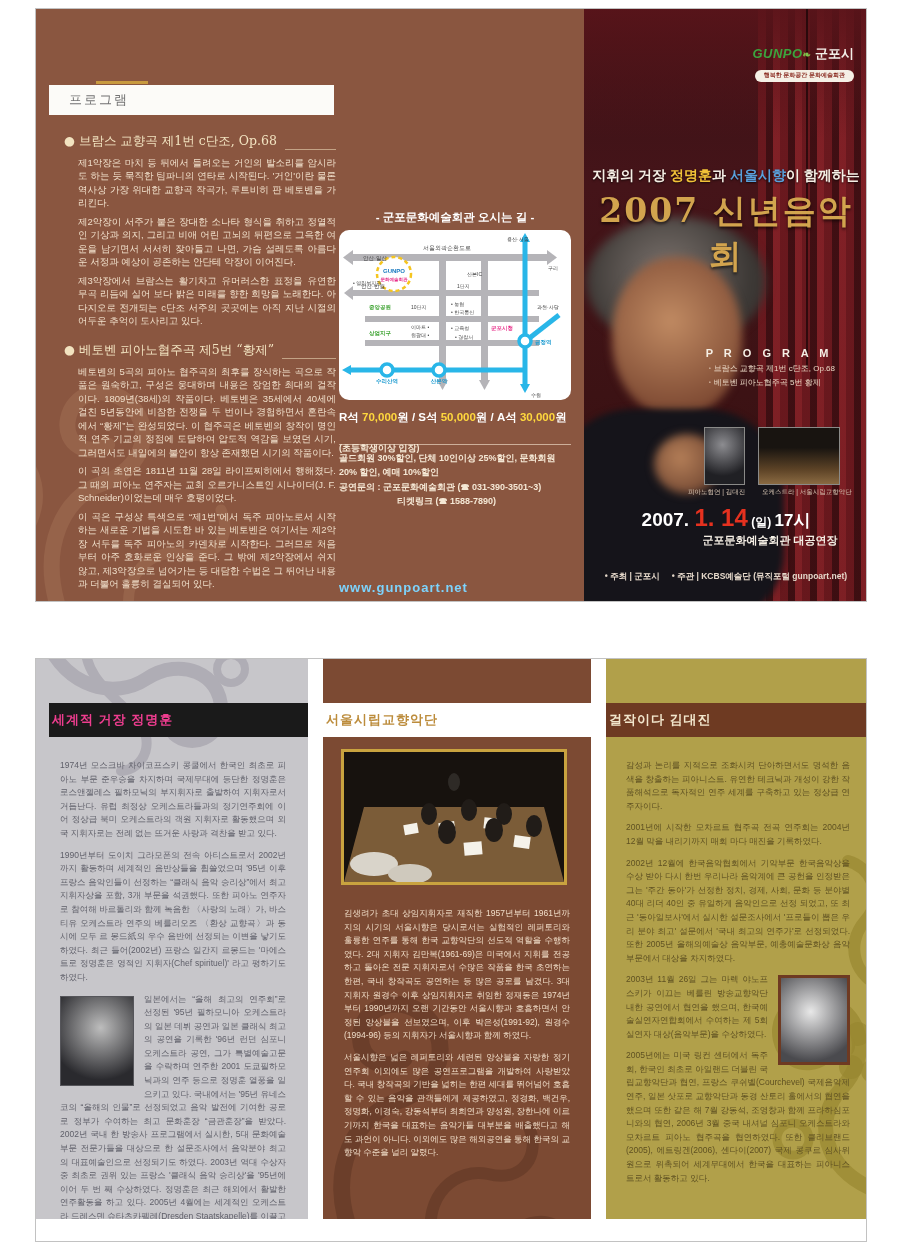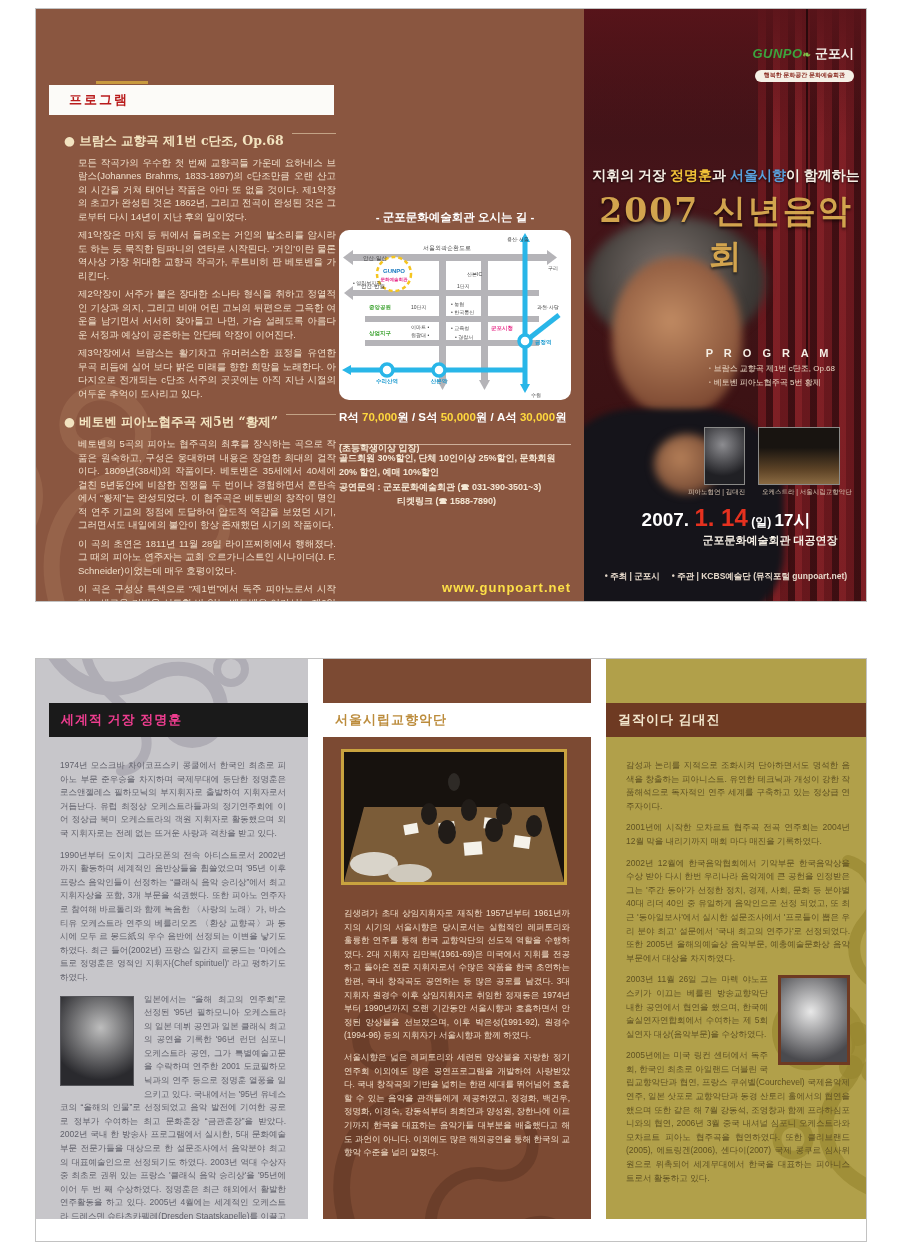--- a/index.html
+++ b/index.html
@@ -6,39 +6,39 @@
   body{width:900px;height:1251px;position:relative;font-family:"Liberation Sans",sans-serif;}
   .panel{position:absolute;left:35px;width:832px;border:1px solid #c2c2c2;box-sizing:border-box;overflow:hidden;background:#fff;}
   #panel-front{top:8px;height:594px;}
   #panel-inside{top:658px;height:584px;}
 
   
   .front-brown{position:absolute;left:0;top:0;width:548px;height:100%;background:#8a5640;overflow:hidden;}
   .floral{position:absolute;pointer-events:none;}
   .program-accent{position:absolute;left:60px;top:72px;width:52px;height:3px;background:#c89a3f;}
   .program-bar{position:absolute;left:13px;top:76px;width:285px;height:30px;background:#fcfbf8;}
-  .program-bar span{display:block;line-height:30px;padding-left:20px;color:#b91c1c;font-weight:bold;font-size:13px;letter-spacing:2px;}
+  .program-bar span{display:block;line-height:30px;padding-left:20px;color:#737373;font-weight:normal;font-size:13px;letter-spacing:2px;}
   .program-body{position:absolute;left:28px;top:118px;width:272px;}
-  .prog-heading{display:flex;align-items:flex-start;color:#f2e3c0;font-family:"DejaVu Serif",serif;font-size:12.5px;font-weight:bold;margin:6px 0 6px 0;}
+  .prog-heading{display:flex;align-items:flex-end;color:#f2e3c0;font-family:"DejaVu Serif",serif;font-size:12.5px;font-weight:normal;margin:6px 0 6px 0;}
   .prog-heading .rule{flex:1;border-top:1px solid rgba(242,227,192,.55);margin-left:8px;height:0;}
   .prog-p{font-size:9.5px;line-height:1.42;color:#f0dfca;margin:0 0 5px 14px;text-align:justify;}
   .sect2{margin-top:14px;}
 
   
   .front-mid{position:absolute;left:303px;top:0;width:232px;height:100%;margin-top:23px;}
   .map-title{position:absolute;top:178px;width:100%;text-align:center;color:#ffffff;font-size:11.5px;font-weight:bold;}
   .map-box{position:absolute;top:198px;left:0;width:232px;height:170px;background:#ffffff;border-radius:10px;overflow:hidden;}
   .prices-line{position:absolute;top:378px;left:0;width:232px;color:#ffffff;font-size:11.5px;font-weight:bold;white-space:nowrap;}
   .prices-line .yellow{color:#ffd83d;}
   .price-note{position:absolute;top:410px;left:0;color:#f5e8d5;font-size:9px;font-weight:bold;}
   .mid-divider{position:absolute;top:412px;left:0;width:232px;border-top:1px solid rgba(250,235,215,.6);}
   .discount{position:absolute;top:420px;left:0;width:232px;color:#f5e8d5;font-size:9px;line-height:1.5;font-weight:bold;}
   .inquiry{position:absolute;top:449px;left:0;width:232px;color:#f5e8d5;font-size:9px;line-height:1.5;font-weight:bold;}
   .inquiry .indent{padding-left:58px;}
-  .website{position:absolute;top:548px;width:100%;text-align:right;color:#fde047;font-size:13px;font-weight:bold;letter-spacing:1px;cursor:pointer;}
+  .website{position:absolute;top:548px;width:100%;text-align:left;color:#7dd3fc;font-size:13px;font-weight:bold;letter-spacing:1px;cursor:pointer;}
 
   
   .map-box svg text{font-family:"Liberation Sans",sans-serif;}
 
   
   .poster{position:absolute;left:548px;top:0;width:284px;height:100%;background:
     linear-gradient(180deg,#3a1216 0%,#451419 30%,#33100f 100%);overflow:hidden;}
   .curtain-right{position:absolute;right:0;top:0;width:110px;height:100%;
     background:repeating-linear-gradient(90deg,#70191f 0 8px,#3f0e12 8px 15px,#8a2228 15px 22px);opacity:.85;}
   .curtain-top{position:absolute;left:0;top:0;width:100%;height:130px;
@@ -81,21 +81,21 @@
   .poster-venue{position:absolute;top:524px;width:100%;text-align:center;color:#f5efe5;font-size:11px;font-weight:bold;margin-left:44px;}
   .poster-hosts{position:absolute;top:562px;width:100%;text-align:center;color:#e5d8ca;font-size:8.5px;font-weight:bold;}
   .poster-hosts span{margin:0 6px;}
 
   
   .col{position:absolute;top:0;height:560px;overflow:hidden;}
   #col-chung{left:0;width:272px;background:#c7c6ca;}
   #col-orch{left:287px;width:268px;background:#7c4a33;}
   #col-kim{left:570px;width:262px;background:#b1a04a;}
   .title-bar{position:absolute;top:44px;height:34px;box-sizing:border-box;}
-  .title-bar span{display:block;line-height:34px;padding-left:12px;font-size:13px;font-weight:bold;letter-spacing:1px;}
+  .title-bar span{display:block;line-height:34px;padding-left:3px;font-size:13px;font-weight:bold;letter-spacing:1px;}
   #col-chung .title-bar{left:13px;right:0;background:#1a1a1a;}
   #col-chung .title-bar span{color:#ee3d8f;}
   #col-orch .title-bar{left:0;right:0;background:#ffffff;}
   #col-orch .title-bar span{color:#bc8c3c;}
   #col-kim .title-bar{left:0;right:0;background:#6e3a22;}
   #col-kim .title-bar span{color:#f2e6cc;}
   .col-body{position:absolute;font-size:8.5px;line-height:1.6;text-align:justify;}
   #col-chung .col-body{left:24px;top:100px;width:226px;color:#60606a;}
   #col-orch .col-body{left:21px;top:248px;width:226px;color:#f0ddc8;}
   #col-kim .col-body{left:20px;top:100px;width:224px;color:#5f5122;}
@@ -124,21 +124,20 @@
     <div class="program-accent"></div>
     <div class="program-bar">
       <span>프로그램</span>
     </div>
 
     <div class="program-body">
       <div class="prog-heading">
         <span>● 브람스 교향곡 제1번 c단조, Op.68</span>
           <span class="rule"></span>
       </div>
-      <p class="prog-p">모든 작곡가의 우수한 첫 번째 교향곡들 가운데 요하네스 브람스(Johannes Brahms, 1833-1897)의 c단조만큼 오랜 산고의 시간을 거쳐 태어난 작품은 아마 또 없을 것이다. 제1악장의 초고가 완성된 것은 1862년, 그리고 전곡이 완성된 것은 그로부터 다시 14년이 지난 후의 일이었다.</p>
       <p class="prog-p">제1악장은 마치 등 뒤에서 들려오는 거인의 발소리를 암시라도 하는 듯 묵직한 팀파니의 연타로 시작된다. '거인'이란 물론 역사상 가장 위대한 교향곡 작곡가, 루트비히 판 베토벤을 가리킨다.</p>
       <p class="prog-p">제2악장이 서주가 붙은 장대한 소나타 형식을 취하고 정열적인 기상과 의지, 그리고 비애 어린 고뇌의 뒤편으로 그윽한 여운을 남기면서 서서히 잦아들고 나면, 가슴 설레도록 아름다운 서정과 예상이 공존하는 안단테 악장이 이어진다.</p>
       <p class="prog-p">제3악장에서 브람스는 활기차고 유머러스한 표정을 유연한 무곡 리듬에 실어 보다 밝은 미래를 향한 희망을 노래한다. 아다지오로 전개되는 c단조 서주의 곳곳에는 아직 지난 시절의 어두운 추억이 도사리고 있다.</p>
 
       <div class="prog-heading sect2">
         <span>● 베토벤 피아노협주곡 제5번 “황제”</span>
           <span class="rule"></span>
       </div>
       <p class="prog-p">베토벤의 5곡의 피아노 협주곡의 최후를 장식하는 곡으로 작품은 원숙하고, 구성은 웅대하며 내용은 장엄한 최대의 걸작이다. 1809년(38세)의 작품이다. 베토벤은 35세에서 40세에 걸친 5년동안에 비참한 전쟁을 두 번이나 경험하면서 혼란속에서 “황제”는 완성되었다. 이 협주곡은 베토벤의 창작이 명인적 연주 기교의 정점에 도달하여 압도적 역감을 보였던 시기, 그러면서도 내일에의 불안이 항상 존재했던 시기의 작품이다.</p>
       <p class="prog-p">이 곡의 초연은 1811년 11월 28일 라이프찌히에서 행해졌다. 그 때의 피아노 연주자는 교회 오르가니스트인 시나이더(J. F. Schneider)이었는데 매우 호평이었다.</p>

